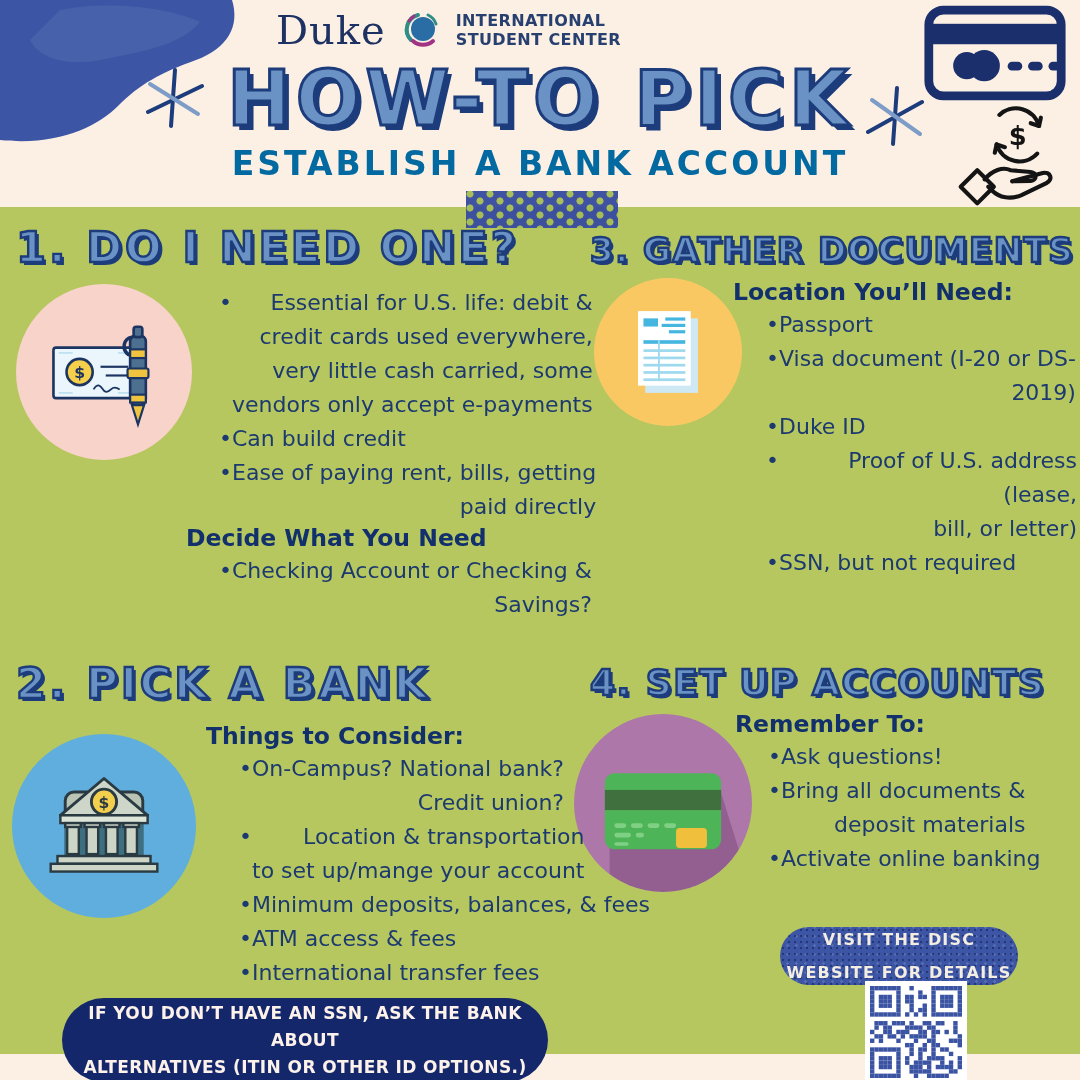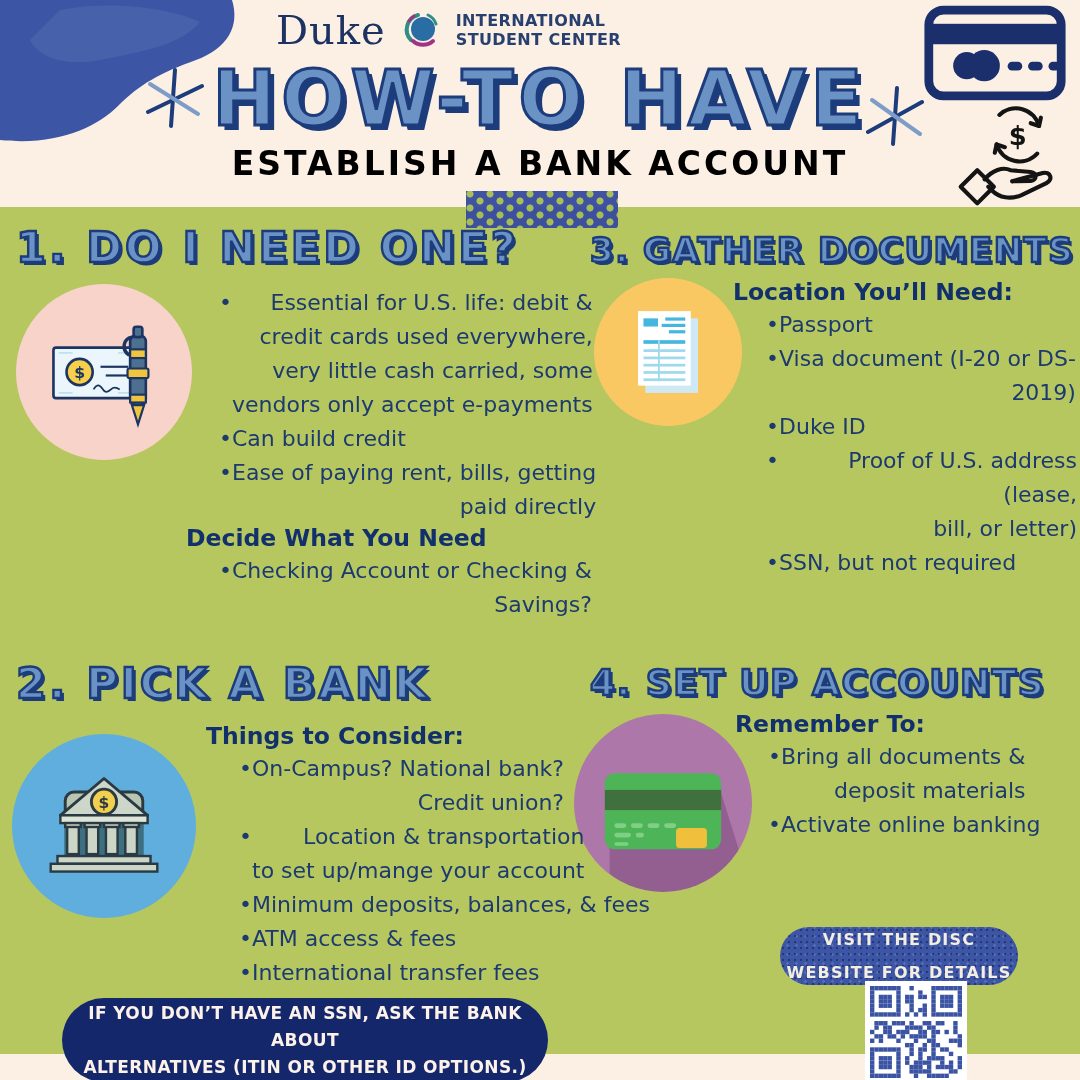--- a/index.html
+++ b/index.html
@@ -19,21 +19,21 @@
   
   .bubble{
     font-weight:bold;color:#6b92c4;letter-spacing:3px;
     -webkit-text-stroke:2.4px #1d3c7c;
     text-shadow:3px 3px 0 #1d3c7c;
     white-space:nowrap;
   }
   #title{top:54px;left:0;width:1080px;text-align:center;font-size:76px;letter-spacing:5px;
          -webkit-text-stroke:3px #1d3c7c;text-shadow:5px 5px 0 #1d3c7c;}
   #subtitle{top:144px;left:0;width:1080px;text-align:center;font-size:33px;font-weight:bold;
-            color:#000000;letter-spacing:3px;}
+            color:#0369a1;letter-spacing:3px;}
   .sec-heading{font-size:43px;}
   #h1{left:16px;top:222px;}
   #h3{left:590px;top:230px;font-size:34px;letter-spacing:1.5px;}
   #h2{left:16px;top:658px;}
   #h4{left:590px;top:662px;font-size:36px;letter-spacing:1.5px;}
   
   #washi{left:466px;top:191px;width:152px;height:37px;opacity:.97;
     background-color:#3a4da0;
     background-image:radial-gradient(circle, #a6bd55 3.2px, transparent 3.9px),
                      radial-gradient(circle, #a6bd55 3.2px, transparent 3.9px);
@@ -99,21 +99,21 @@
     <line x1="29" y1="2" x2="25" y2="58" stroke="#1d3c7c" stroke-width="4" stroke-linecap="round"></line>
     <line x1="2" y1="44" x2="56" y2="18" stroke="#1d3c7c" stroke-width="4" stroke-linecap="round"></line>
     <line x1="4" y1="16" x2="52" y2="46" stroke="#7d9cc8" stroke-width="4" stroke-linecap="round"></line>
   </svg>
   <svg class="abs" style="left:866px;top:86px" width="58" height="60" viewBox="0 0 58 60">
     <line x1="31" y1="2" x2="27" y2="58" stroke="#1d3c7c" stroke-width="4" stroke-linecap="round"></line>
     <line x1="2" y1="46" x2="56" y2="16" stroke="#1d3c7c" stroke-width="4" stroke-linecap="round"></line>
     <line x1="6" y1="14" x2="54" y2="48" stroke="#7d9cc8" stroke-width="4" stroke-linecap="round"></line>
   </svg>
 
-  <div id="title" class="abs bubble">HOW-TO HAVE</div>
+  <div id="title" class="abs bubble">HOW-TO PICK</div>
   <div id="subtitle" class="abs">ESTABLISH A BANK ACCOUNT</div>
 
   <svg class="abs" style="left:922px;top:4px" width="146" height="98" viewBox="0 0 150 100">
     <rect x="7" y="6" width="136" height="88" rx="15" fill="none" stroke="#1a2f6b" stroke-width="9"></rect>
     <rect x="11" y="20" width="128" height="21" fill="#1a2f6b"></rect>
     <circle cx="46" cy="63" r="14" fill="#1a2f6b"></circle>
     <circle cx="64" cy="63" r="16" fill="#1a2f6b"></circle>
     <rect x="88" y="59" width="15" height="9" rx="4.5" fill="#1a2f6b"></rect>
     <rect x="109" y="59" width="15" height="9" rx="4.5" fill="#1a2f6b"></rect>
     <rect x="130" y="59" width="12" height="9" rx="4.5" fill="#1a2f6b"></rect>
@@ -305,20 +305,24 @@
       <li>
           <span class="dot"></span>
           <span class="bt">International transfer fees</span>
         </li>
     </ul>
   </div>
 
   <div id="t4" class="abs txt">
     <div class="label">Remember To:</div>
     <ul class="bullets">
+      <li>
+          <span class="dot"></span>
+          <span class="bt">Ask questions!</span>
+        </li>
       <li>
           <span class="dot"></span>
           <span class="bt">Bring all documents &amp;
 deposit materials</span>
         </li>
       <li>
           <span class="dot"></span>
           <span class="bt">Activate online banking</span>
         </li>
     </ul>

